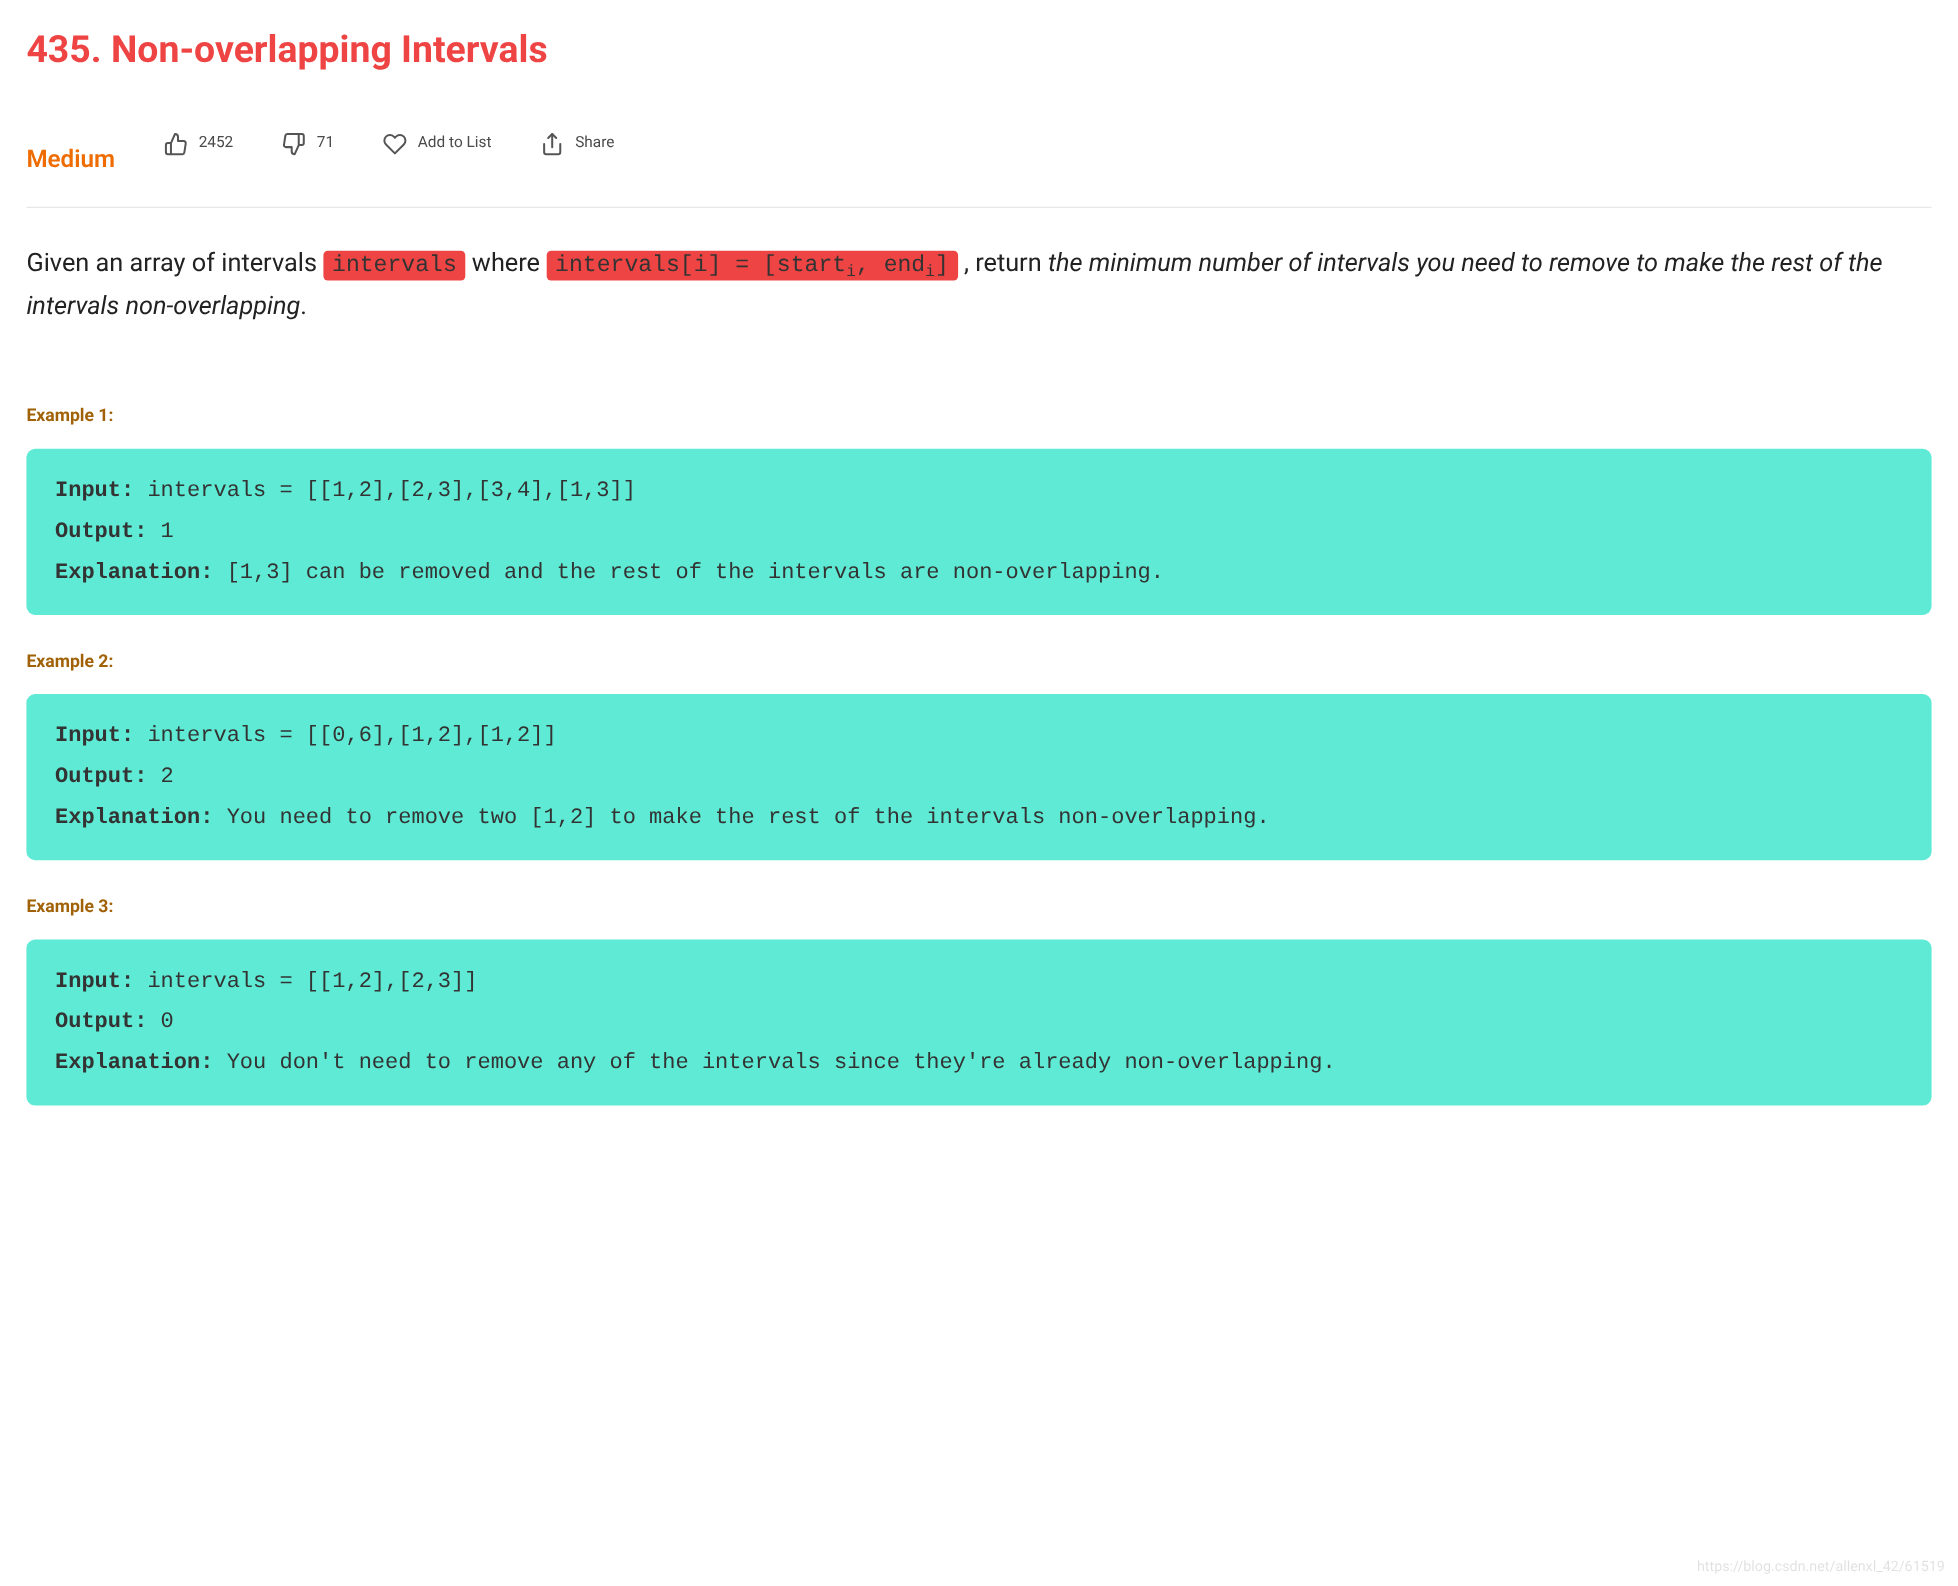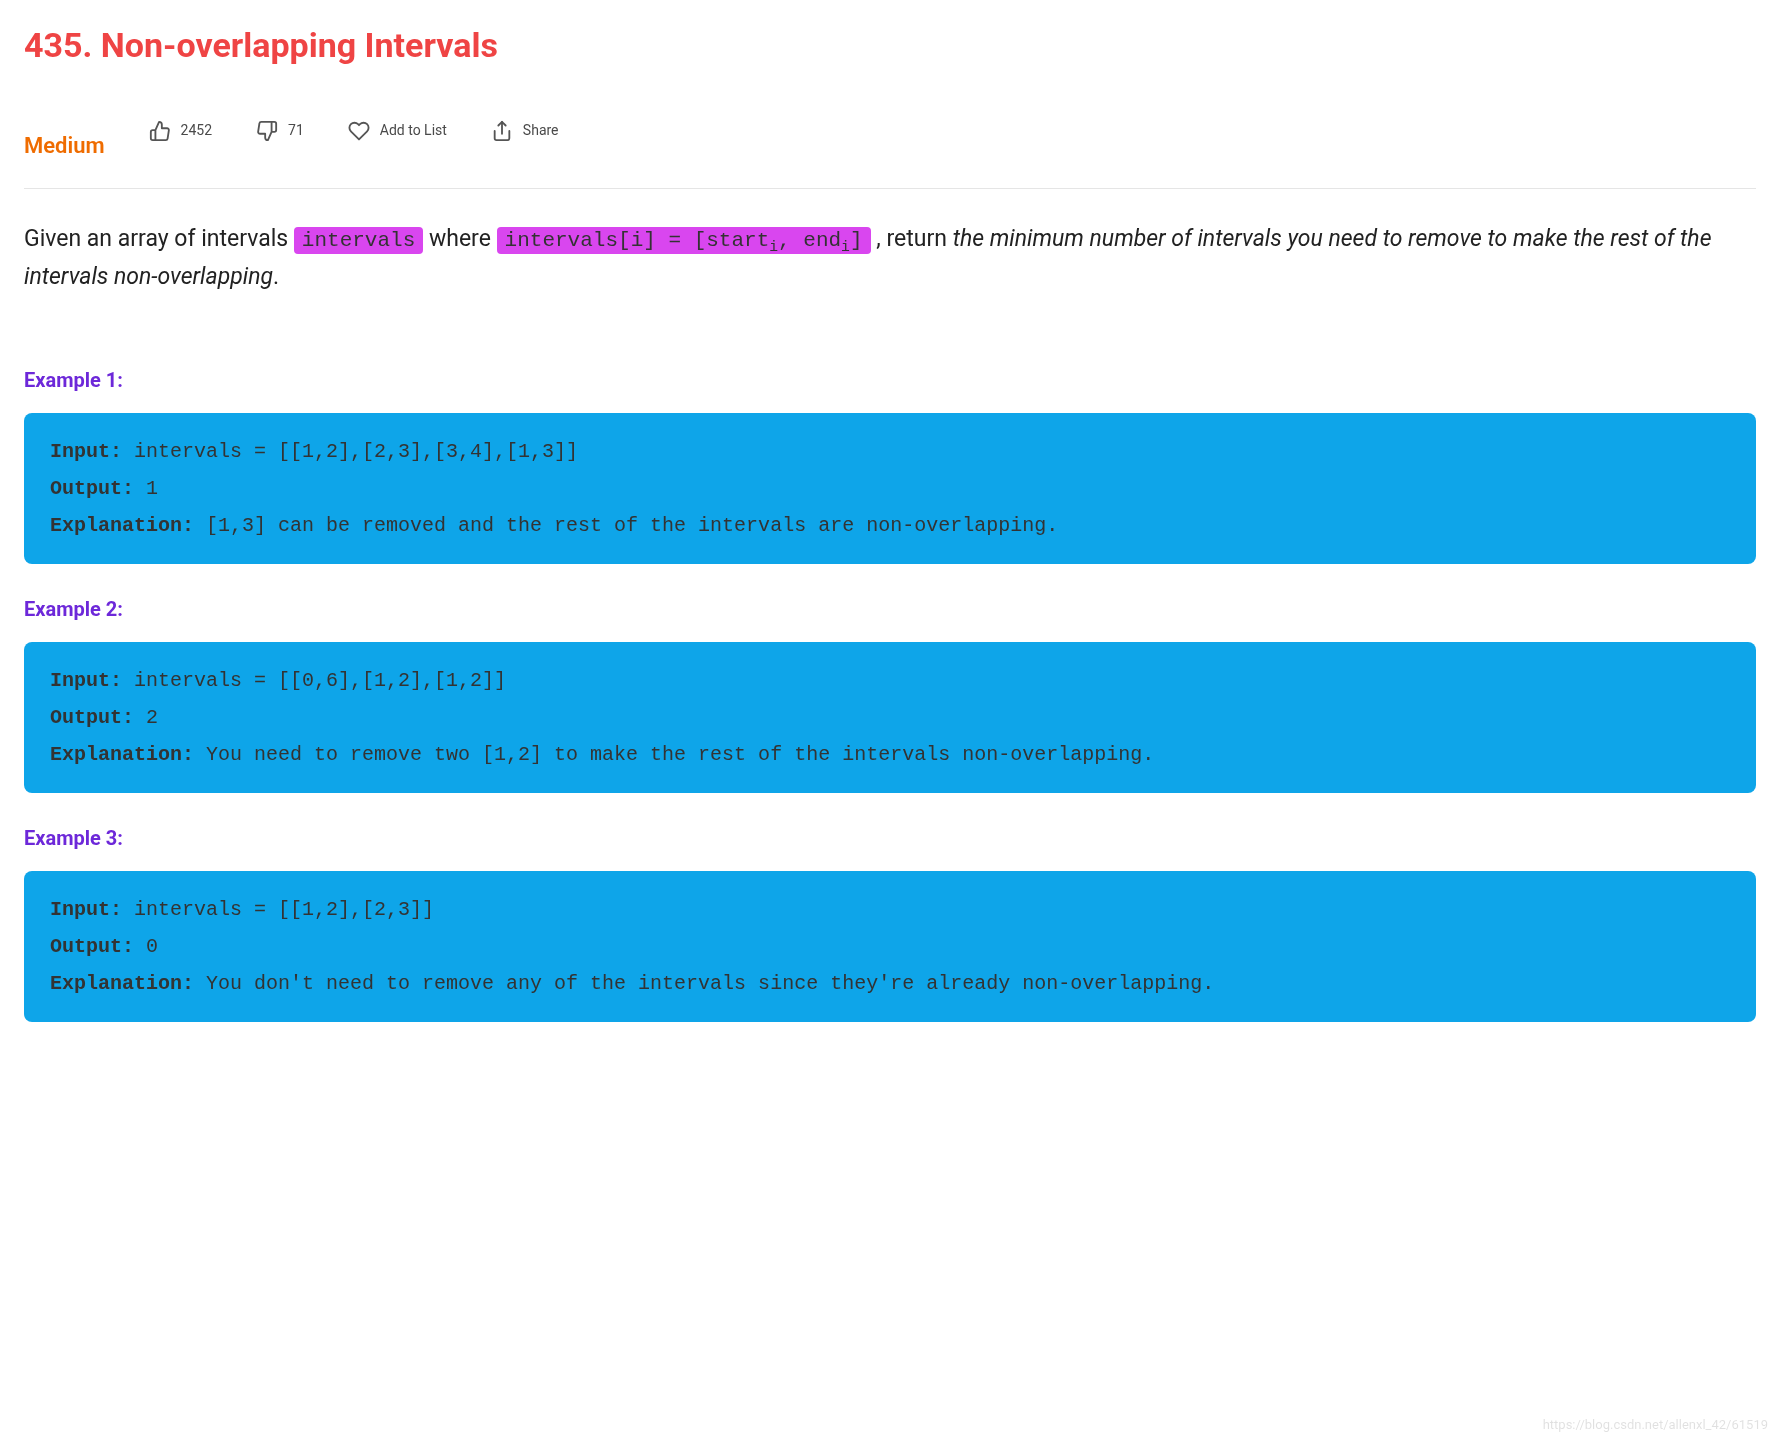--- a/index.html
+++ b/index.html
@@ -43,36 +43,36 @@
   .meta-item svg { width: 22px; height: 22px; }
   .problem-text {
     color: #222;
     font-size: 23px;
     line-height: 1.55;
     margin-bottom: 70px;
   }
   .problem-text em { font-style: italic; }
   code.inline {
     font-family: "SFMono-Regular", Consolas, "Liberation Mono", Menlo, monospace;
-    background: #d946ef;
+    background: #ef4444;
     padding: 2px 8px;
     border-radius: 4px;
     font-size: 21px;
     color: #333;
   }
   sub { font-size: 0.7em; vertical-align: sub; }
   .example-heading {
-    font-size: 20px;
+    font-size: 16px;
     font-weight: 700;
-    color: #6d28d9;
+    color: #a16207;
     margin-top: 30px;
     margin-bottom: 18px;
   }
   pre.example {
-    background: #0ea5e9;
+    background: #5eead4;
     border-radius: 8px;
     padding: 20px 26px;
     font-family: "SFMono-Regular", Consolas, "Liberation Mono", Menlo, monospace;
     font-size: 20px;
     line-height: 1.85;
     color: #333;
     white-space: pre-wrap;
     margin-bottom: 28px;
   }
   pre.example .label { font-weight: 700; }

